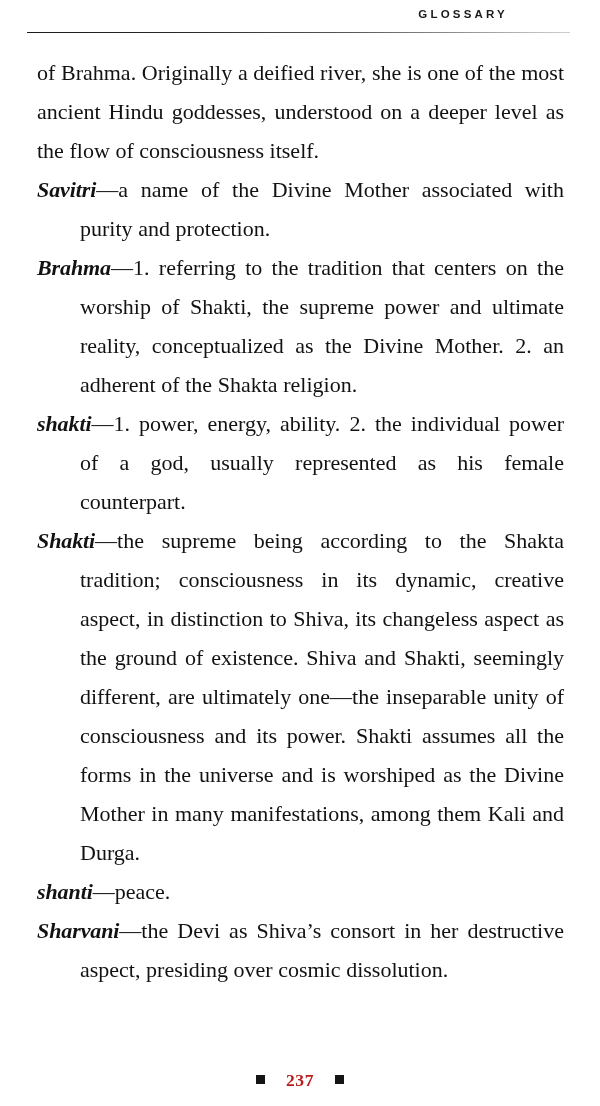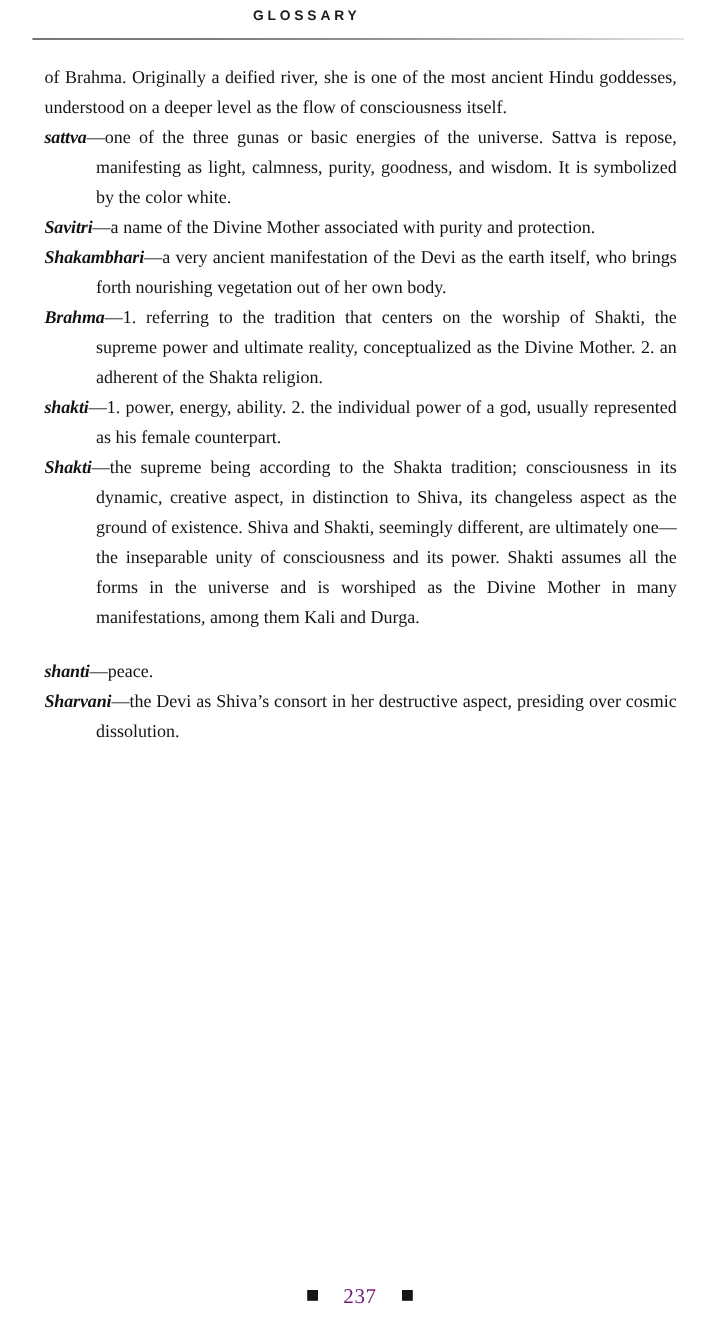--- a/index.html
+++ b/index.html
@@ -22,21 +22,21 @@
     height: 1106px;
     box-sizing: border-box;
   }
 
   
   .running-head {
     position: absolute;
     top: 8px;
     left: 0;
     width: 508px;
-    text-align: center;
+    text-align: right;
     font-family: "Liberation Sans", "DejaVu Sans", sans-serif;
     font-size: 11.5px;
     letter-spacing: 3.2px;
     font-weight: 600;
     color: #1a1a1a;
     text-indent: 3.2px;
   }
 
   .head-rule {
     position: absolute;
@@ -51,36 +51,35 @@
 
   
   .glossary {
     position: absolute;
     top: 53px;
     left: 37px;
     width: 527px;
   }
 
   .entry {
-    font-size: 15px;
-    line-height: 25px;
+    font-size: 22px;
+    line-height: 39px;
     text-align: justify;
     text-justify: inter-word;
     margin: 0;
     padding: 0;
     padding-left: 43px;
     text-indent: -43px;
     hyphens: manual;
     -webkit-hyphens: manual;
     word-spacing: 0.1px;
   }
   
   .entry.no-just {
     text-align: left;
-    margin-top: 20px;
   }
 
   .term {
     font-weight: bold;
     font-style: italic;
     letter-spacing: -0.1px;
   }
 
   
   .entry.cont {
@@ -101,42 +100,40 @@
   }
   .folio-orn {
     width: 9px;
     height: 9px;
     background: #151515;
     display: block;
   }
   .folio-num {
     font-size: 17.5px;
     font-family: "Liberation Serif", "DejaVu Serif", serif;
-    font-weight: 400;
+    font-weight: 700;
     letter-spacing: 0.6px;
-    color: #701a75;
+    color: #b91c1c;
     line-height: 1;
     position: relative;
     top: 1px;
   }
 </style>
 </head>
 <body>
 
 <div class="page">
 
   <div class="running-head">GLOSSARY</div>
 
   <div class="head-rule"></div>
 
   <div class="glossary" id="glossary-body">
       <p class="entry cont"><span class="def">of Brahma. Originally a deified river, she is one of the most ancient Hindu goddesses, understood on a deeper level as the flow of consciousness itself.</span></p>
-      <p class="entry"><span class="term">sattva</span><span class="def">—one of the three gunas or basic energies of the universe. Sattva is repose, manifesting as light, calmness, purity, goodness, and wisdom. It is symbolized by the color white.</span></p>
       <p class="entry"><span class="term">Savitri</span><span class="def">—a name of the Divine Mother associated with purity and protection.</span></p>
-      <p class="entry"><span class="term">Shakambhari</span><span class="def">—a very ancient manifestation of the Devi as the earth itself, who brings forth nourishing vegetation out of her own body.</span></p>
       <p class="entry"><span class="term">Brahma</span><span class="def">—1. referring to the tradition that centers on the worship of Shakti, the supreme power and ultimate reality, conceptualized as the Divine Mother. 2. an adherent of the Shakta religion.</span></p>
       <p class="entry"><span class="term">shakti</span><span class="def">—1. power, energy, ability. 2. the individual power of a god, usu­ally represented as his female counterpart.</span></p>
       <p class="entry"><span class="term">Shakti</span><span class="def">—the supreme being according to the Shakta tradition; conscious­ness in its dynamic, creative aspect, in distinction to Shiva, its changeless aspect as the ground of existence. Shiva and Shakti, seemingly different, are ultimately one—the inseparable unity of consciousness and its power. Shakti assumes all the forms in the universe and is worshiped as the Divine Mother in many manifestations, among them Kali and Durga.</span></p>
       <p class="entry no-just"><span class="term">shanti</span><span class="def">—peace.</span></p>
       <p class="entry"><span class="term">Sharvani</span><span class="def">—the Devi as Shiva’s consort in her destructive aspect, presid­ing over cosmic dissolution.</span></p>
     </div>
 
   <div class="folio">
     <span class="folio-orn"></span>
     <span class="folio-num">237</span>

